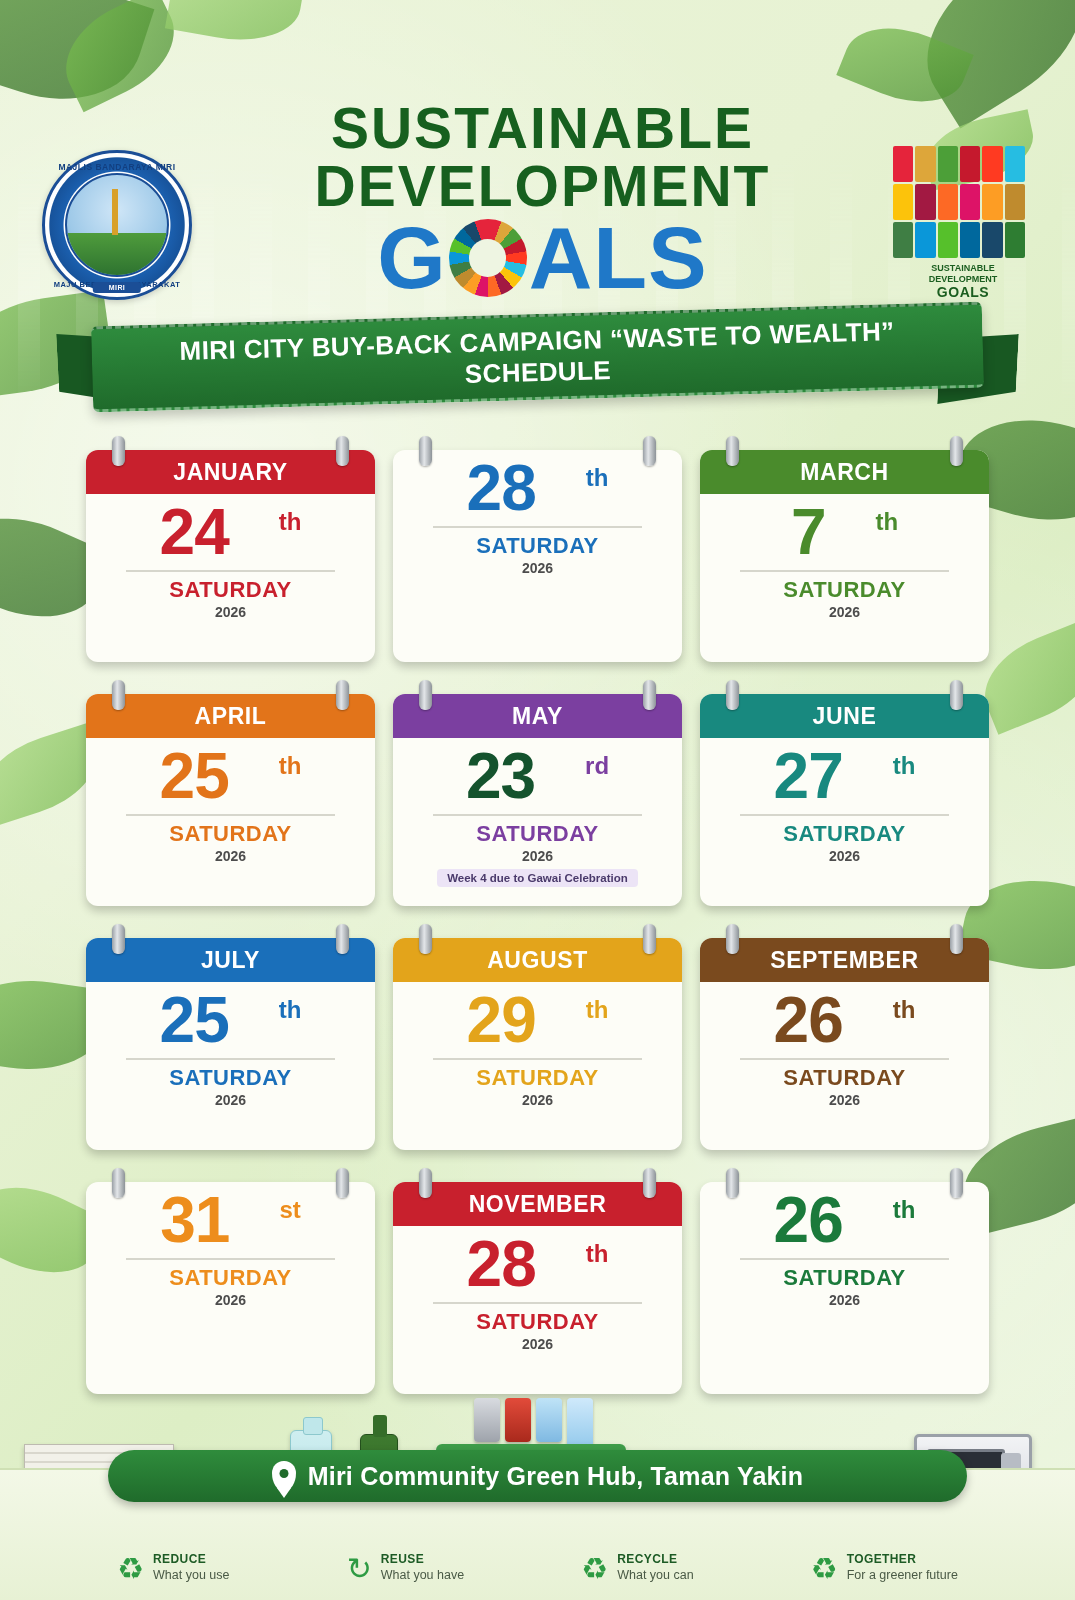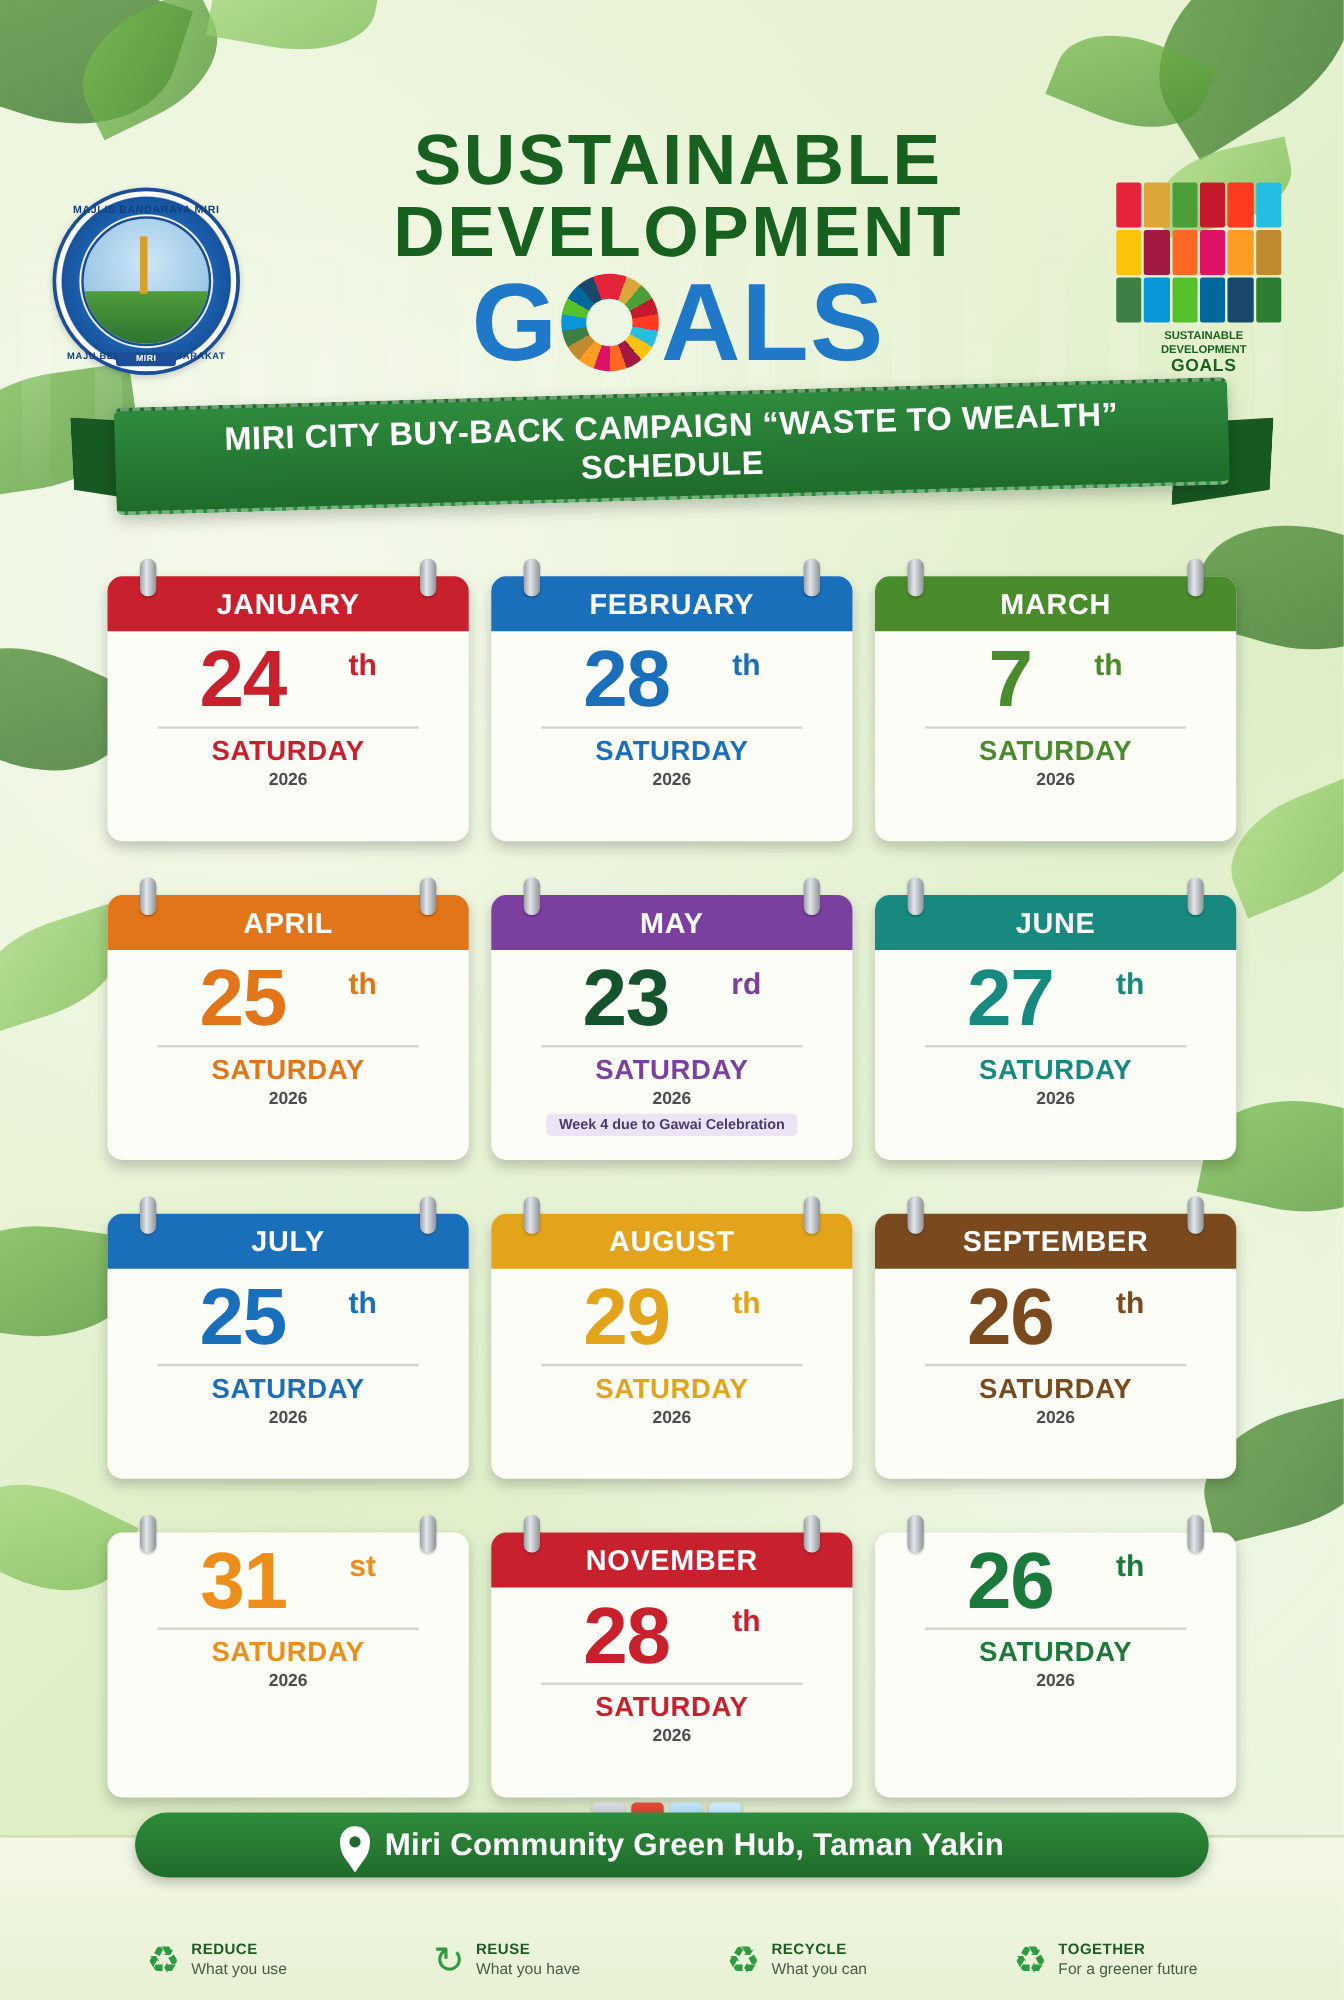--- a/index.html
+++ b/index.html
@@ -167,21 +167,21 @@
     gap: 14px 18px;
     padding: 6px 86px 0 86px;
   }
   .cal {
     position: relative;
     background: #fdfdf7;
     border-radius: 12px;
     box-shadow: 0 5px 10px rgba(0,0,0,.2);
     overflow: visible;
     height: 212px;
-    margin-top: 29px;
+    margin-top: 18px;
   }
   .cal .rings {
     position:absolute; top:-14px; left:0; right:0; height: 26px;
     display:flex; justify-content: space-between; padding: 0 26px;
     z-index: 3;
   }
   .ring {
     width: 13px; height: 30px; border-radius: 6px;
     background: linear-gradient(90deg,#9aa0a6,#e3e6e9 40%,#8d9398);
     box-shadow: 0 1px 2px rgba(0,0,0,.3);
@@ -398,21 +398,20 @@
         <div class="rule"></div>
         <div class="dow" style="color:#c8202d">SATURDAY</div>
         <div class="year">2026</div>
       </div>
     </div>
     <div class="cal">
       <div class="rings">
         <span class="ring"></span>
         <span class="ring"></span>
       </div>
-      <div class="month" style="background:#1a6fba">FEBRUARY</div>
       <div class="body">
         <div class="daywrap">
           <span class="day" style="color:#1a6fba">28</span>
           <span class="suffix" style="color:#1a6fba">th</span>
         </div>
         <div class="rule"></div>
         <div class="dow" style="color:#1a6fba">SATURDAY</div>
         <div class="year">2026</div>
       </div>
     </div>

